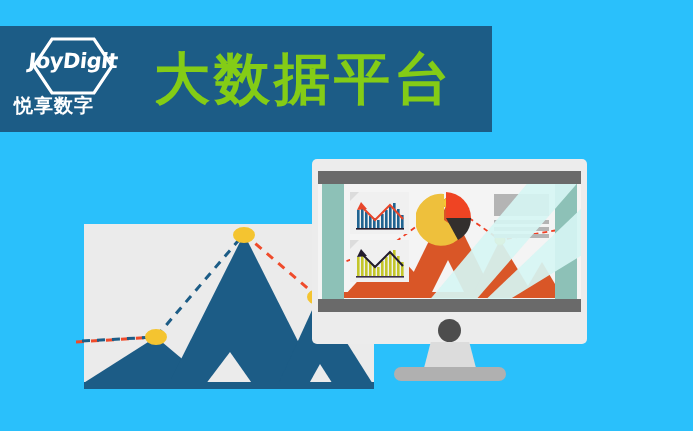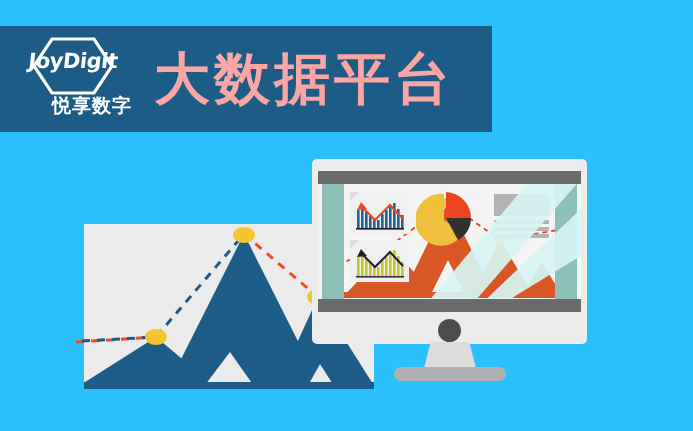--- a/index.html
+++ b/index.html
@@ -56,30 +56,30 @@
     letter-spacing: -0.5px;
     font-family: "DejaVu Sans", sans-serif;
     transform: skewX(-6deg);
     white-space: nowrap;
   }
   #logo-sub {
     position: absolute;
     left: 0;
     top: 58px;
     width: 118px;
-    text-align: right;
+    text-align: left;
     color: #ffffff;
     font-size: 19px;
     font-weight: bold;
     letter-spacing: 1px;
     white-space: nowrap;
   }
 
   #header-title {
-    color: #fca5a5;
+    color: #84cc16;
     font-size: 56px;
     font-weight: bold;
     letter-spacing: 4px;
     margin-left: 22px;
     line-height: 1;
     white-space: nowrap;
   }
 
   
   #left-panel {

